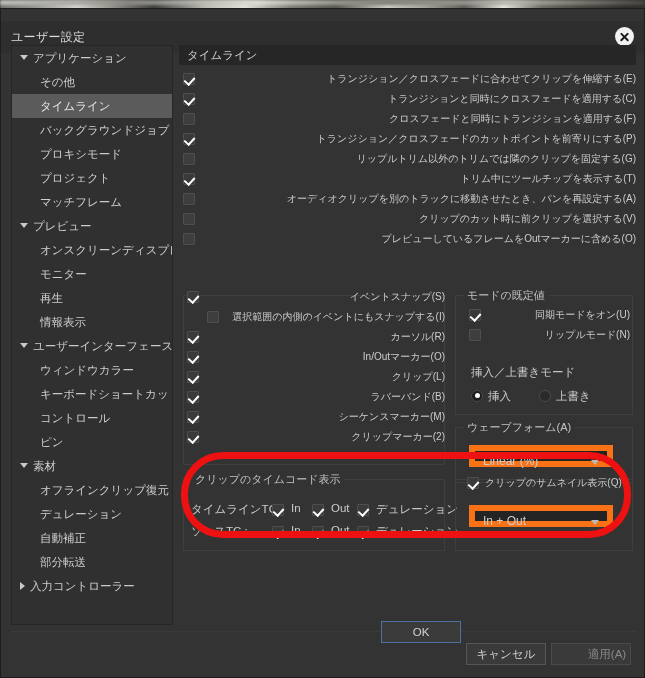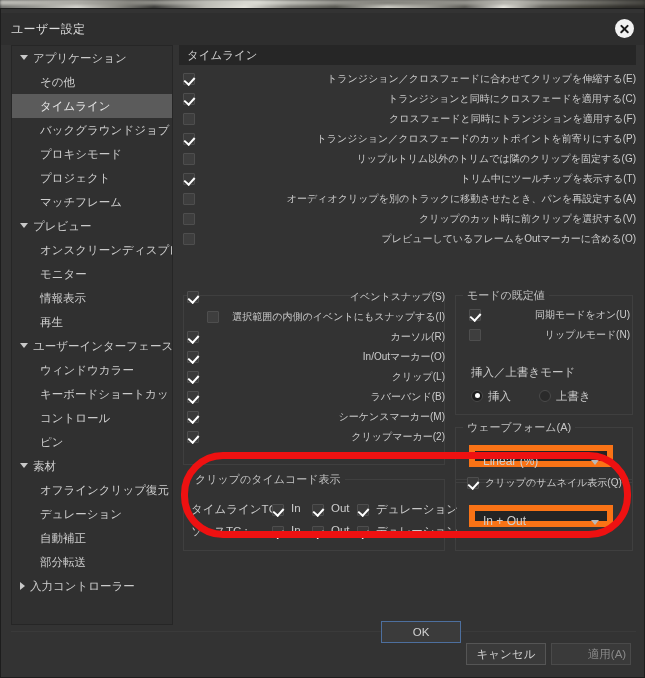--- a/index.html
+++ b/index.html
@@ -25,21 +25,21 @@
     background:linear-gradient(90deg,#c9c8c2,#8b8a84,#ddddd6,#76756f,#b5b4ad,#4a4944);
     filter:blur(1.5px);opacity:.9;
   }
 
   
   .dialog{
     position:absolute;left:0;top:8px;width:645px;height:670px;
     background:#333333;border:1px solid #1d1d1d;box-sizing:border-box;
   }
   .titlebar{
-    position:absolute;left:0;top:4px;width:100%;height:32px;
+    position:absolute;left:0;top:12px;width:100%;height:32px;
     background:#2e2e2e;box-sizing:border-box;
   }
   .title-text{
     position:absolute;left:10px;top:8px;font-size:12px;color:#dcdcdc;
     letter-spacing:.3px;
   }
   .close-btn{
     position:absolute;right:10px;top:6px;width:19px;height:19px;border-radius:50%;
     background:#f2f2f2;cursor:pointer;
   }
@@ -169,22 +169,22 @@
         <div class="side-item group"><span class="tri down"></span><span>アプリケーション</span></div>
         <div class="side-item child"><span>その他</span></div>
         <div class="side-item child selected"><span>タイムライン</span></div>
         <div class="side-item child"><span>バックグラウンドジョブ</span></div>
         <div class="side-item child"><span>プロキシモード</span></div>
         <div class="side-item child"><span>プロジェクト</span></div>
         <div class="side-item child"><span>マッチフレーム</span></div>
         <div class="side-item group"><span class="tri down"></span><span>プレビュー</span></div>
         <div class="side-item child"><span>オンスクリーンディスプレイ</span></div>
         <div class="side-item child"><span>モニター</span></div>
+        <div class="side-item child"><span>再生</span></div>
         <div class="side-item child"><span>情報表示</span></div>
-        <div class="side-item child"><span>再生</span></div>
         <div class="side-item group"><span class="tri down"></span><span>ユーザーインターフェース</span></div>
         <div class="side-item child"><span>ウィンドウカラー</span></div>
         <div class="side-item child"><span>キーボードショートカット</span></div>
         <div class="side-item child"><span>コントロール</span></div>
         <div class="side-item child"><span>ピン</span></div>
         <div class="side-item group"><span class="tri down"></span><span>素材</span></div>
         <div class="side-item child"><span>オフラインクリップ復元</span></div>
         <div class="side-item child"><span>デュレーション</span></div>
         <div class="side-item child"><span>自動補正</span></div>
         <div class="side-item child"><span>部分転送</span></div>

